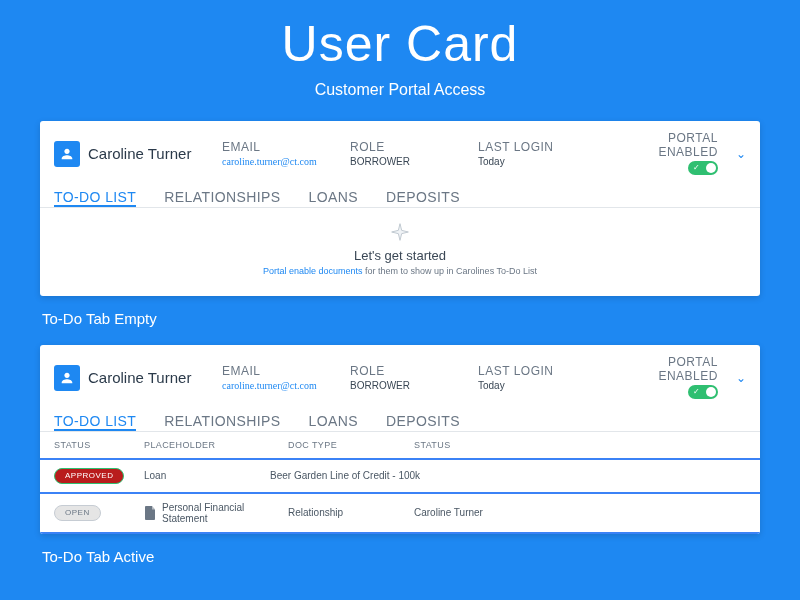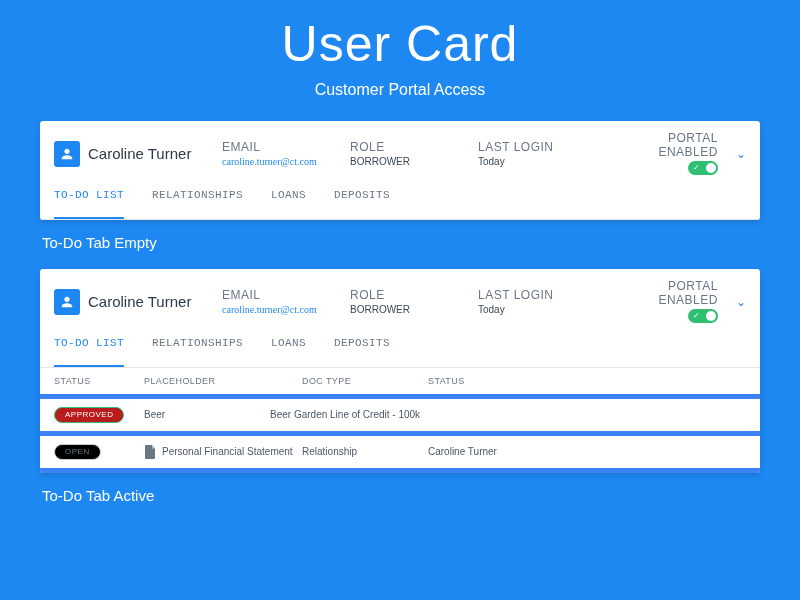--- a/index.html
+++ b/index.html
@@ -83,26 +83,25 @@
   }
   .chevron { color: #1e88f2; font-size: 12px; }
 
   .tabs {
     display: flex;
     gap: 28px;
     padding: 6px 14px 0 14px;
     border-bottom: 1px solid #e2e6ea;
   }
   .tab {
-    font-size: 11px;
+    font-size: 14px;
     letter-spacing: 0.4px;
     color: #6b7785;
-    padding: 6px 0 16px 0;
+    padding: 6px 0 0 0;
     cursor: pointer;
-    font-family: Liberation Mono, monospace;
   }
   .tab.active {
     color: #1e88f2;
     border-bottom: 2px solid #1e88f2;
   }
 
   .empty-state {
     text-align: center;
     padding: 14px 0 20px 0;
   }
@@ -116,40 +115,40 @@
     color: #fff;
     font-size: 15px;
     font-weight: 300;
     margin: 14px 0 18px 2px;
   }
 
   .table-head, .table-row {
     display: flex;
     align-items: center;
     padding: 8px 14px;
-    border-bottom: 5px solid #3b82f6;
+    border-bottom: 2px solid #3b82f6;
     font-size: 10px;
     color: #4a5764;
   }
   .table-head { color: #6b7785; font-size: 9px; letter-spacing: 0.4px; }
   .col-status { width: 90px; }
-  .col-placeholder { width: 158px; display: flex; align-items: center; gap: 6px; }
+  .col-placeholder { width: 144px; display: flex; align-items: center; gap: 6px; }
   .col-doctype { width: 126px; }
   .col-record { flex: 1; }
 
   .badge {
     display: inline-block;
     border-radius: 11px;
     font-size: 8px;
     letter-spacing: 0.5px;
     padding: 3px 10px;
     line-height: 1;
   }
   .badge-approved { background: #b91c1c; color: #fff; border: 1px solid #2fbf71; }
-  .badge-open { background: #000000; color: #6b7785; border: 1px solid #c6ccd3; }
+  .badge-open { background: #e5e5e5; color: #6b7785; border: 1px solid #c6ccd3; }
 
   .doc-icon { width: 12px; height: 14px; display: inline-block; }
   .doc-icon svg { width: 12px; height: 14px; }
 </style>
 </head>
 <body>
 
 <div class="hero">
   <h1>User Card</h1>
   <div class="sub">Customer Portal Access</div>
@@ -186,20 +185,31 @@
     </div>
   </div>
 
   <div class="tabs">
     <div class="tab active">TO-DO LIST</div>
     <div class="tab">RELATIONSHIPS</div>
     <div class="tab">LOANS</div>
     <div class="tab">DEPOSITS</div>
   </div>
 
+  <div class="empty-state">
+    <span class="sparkle">
+      <svg viewBox="0 0 24 24">
+          <polygon points="12,2 14,10 22,12 14,14 12,22 10,14 2,12 10,10" stroke="#b7c0c9" stroke-width="1" fill="#f0f3f6"></polygon>
+        </svg>
+    </span>
+    <div class="empty-title">Let's get started</div>
+    <div class="empty-sub">
+      <span class="lnk">Portal enable documents</span><span> for them to show up in Carolines To-Do List</span>
+    </div>
+  </div>
 </div>
 
 <div class="section-label">To-Do Tab Empty</div>
 
 <div class="card">
   <div class="card-header">
     <div class="user-block">
       <span class="avatar">
         <svg viewBox="0 0 24 24">
             <path d="M12 12c2.2 0 4-1.8 4-4s-1.8-4-4-4-4 1.8-4 4 1.8 4 4 4zm0 2c-3.3 0-8 1.7-8 5v1h16v-1c0-3.3-4.7-5-8-5z"></path>
@@ -239,21 +249,21 @@
     <div class="col-status">STATUS</div>
     <div class="col-placeholder">PLACEHOLDER</div>
     <div class="col-doctype">DOC TYPE</div>
     <div class="col-record">STATUS</div>
   </div>
 
   <div class="table-row">
     <div class="col-status">
       <span class="badge badge-approved">APPROVED</span>
     </div>
-    <div class="col-doctype">Beer</div>
+    <div class="col-doctype">Loan</div>
     <div class="col-record">Beer Garden Line of Credit - 100k</div>
   </div>
 
   <div class="table-row">
     <div class="col-status">
       <span class="badge badge-open">OPEN</span>
     </div>
     <div class="col-placeholder">
       <span class="doc-icon">
         <svg viewBox="0 0 24 28">

